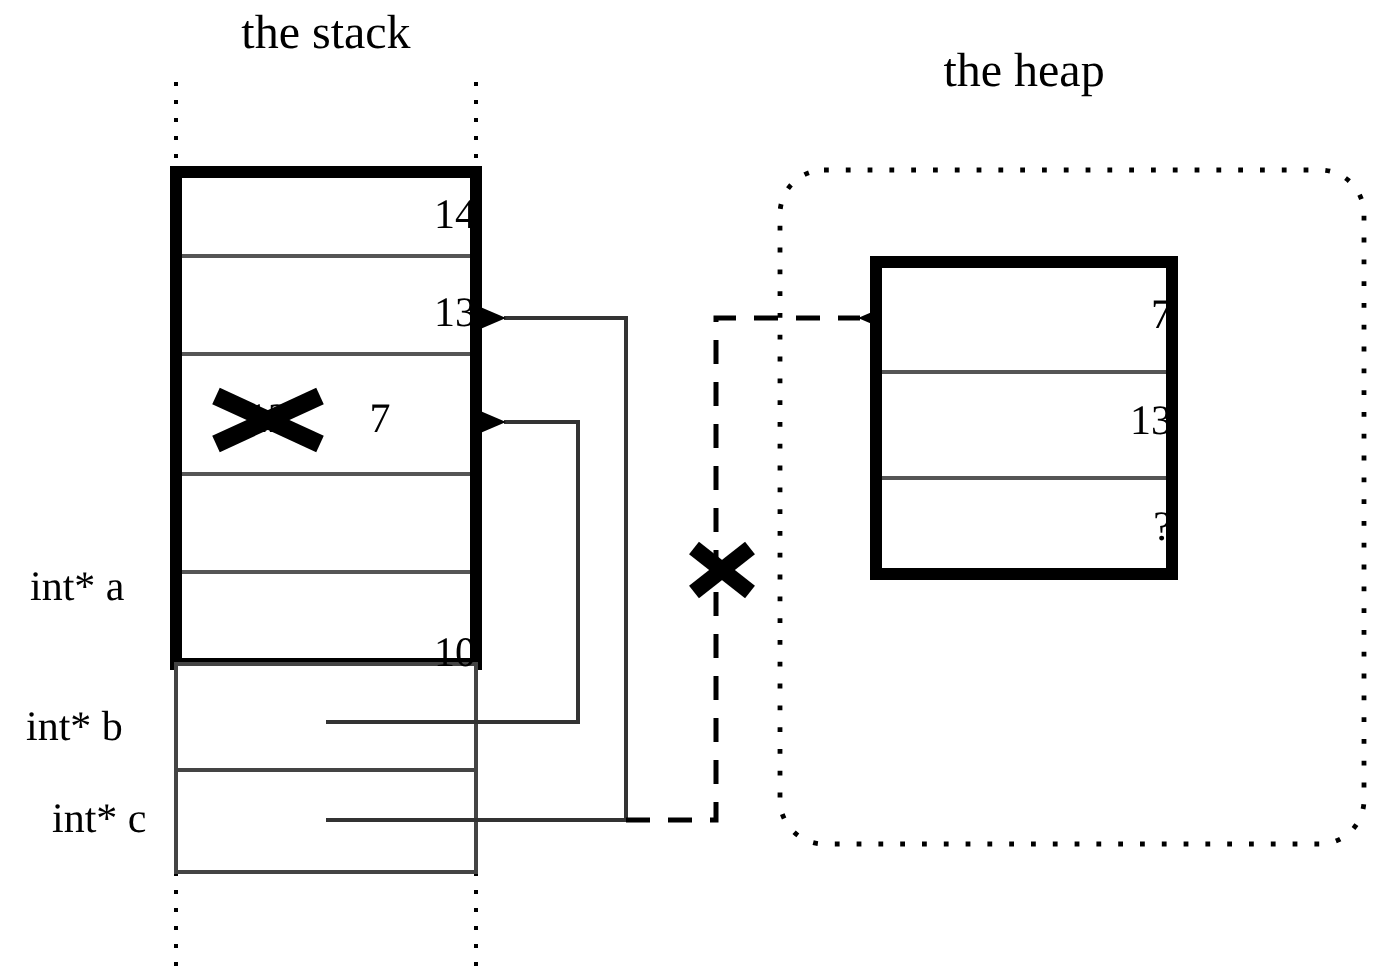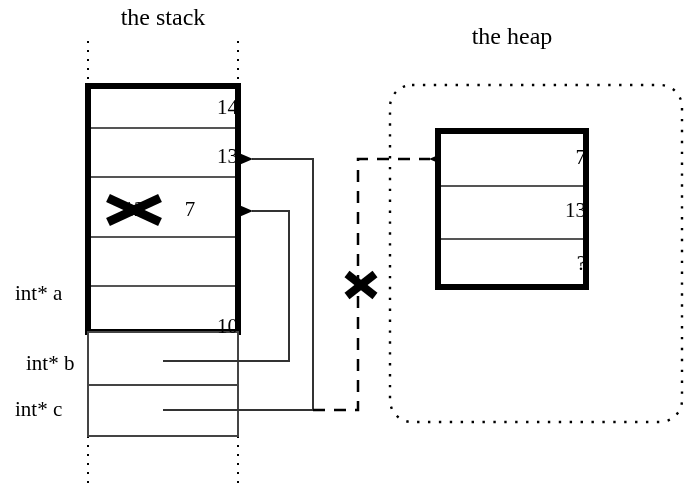--- a/index.html
+++ b/index.html
@@ -117,23 +117,23 @@
 
   <div class="label cell-value" style="left:106px; top:199px; width:56px; text-align:center;">12</div>
 
   <div class="label cell-value" style="left:170px; top:199px; width:40px; text-align:center;">7</div>
 
 
   <div class="label cell-value" style="left:88px; top:296px; width:150px;margin-top:20px;">10</div>
 
   <div class="label var-label" style="left:3px; top:283px;">int* a</div>
 
-  <div class="label var-label" style="left:14px; top:353px;">int* b</div>
+  <div class="label var-label" style="left:1px; top:353px;">int* b</div>
 
-  <div class="label var-label" style="left:3px; top:399px;font-family:Liberation Serif, serif;">int* c</div>
+  <div class="label var-label" style="left:14px; top:399px;font-family:Liberation Serif, serif;">int* c</div>
 
   <div class="label cell-value" style="left:438px; top:147px; width:148px;">7</div>
 
   <div class="label cell-value" style="left:438px; top:200px; width:148px;">13</div>
 
   <div class="label cell-value" style="left:438px; top:253px; width:148px;">?</div>
 
 </div>
 
 </body></html>

